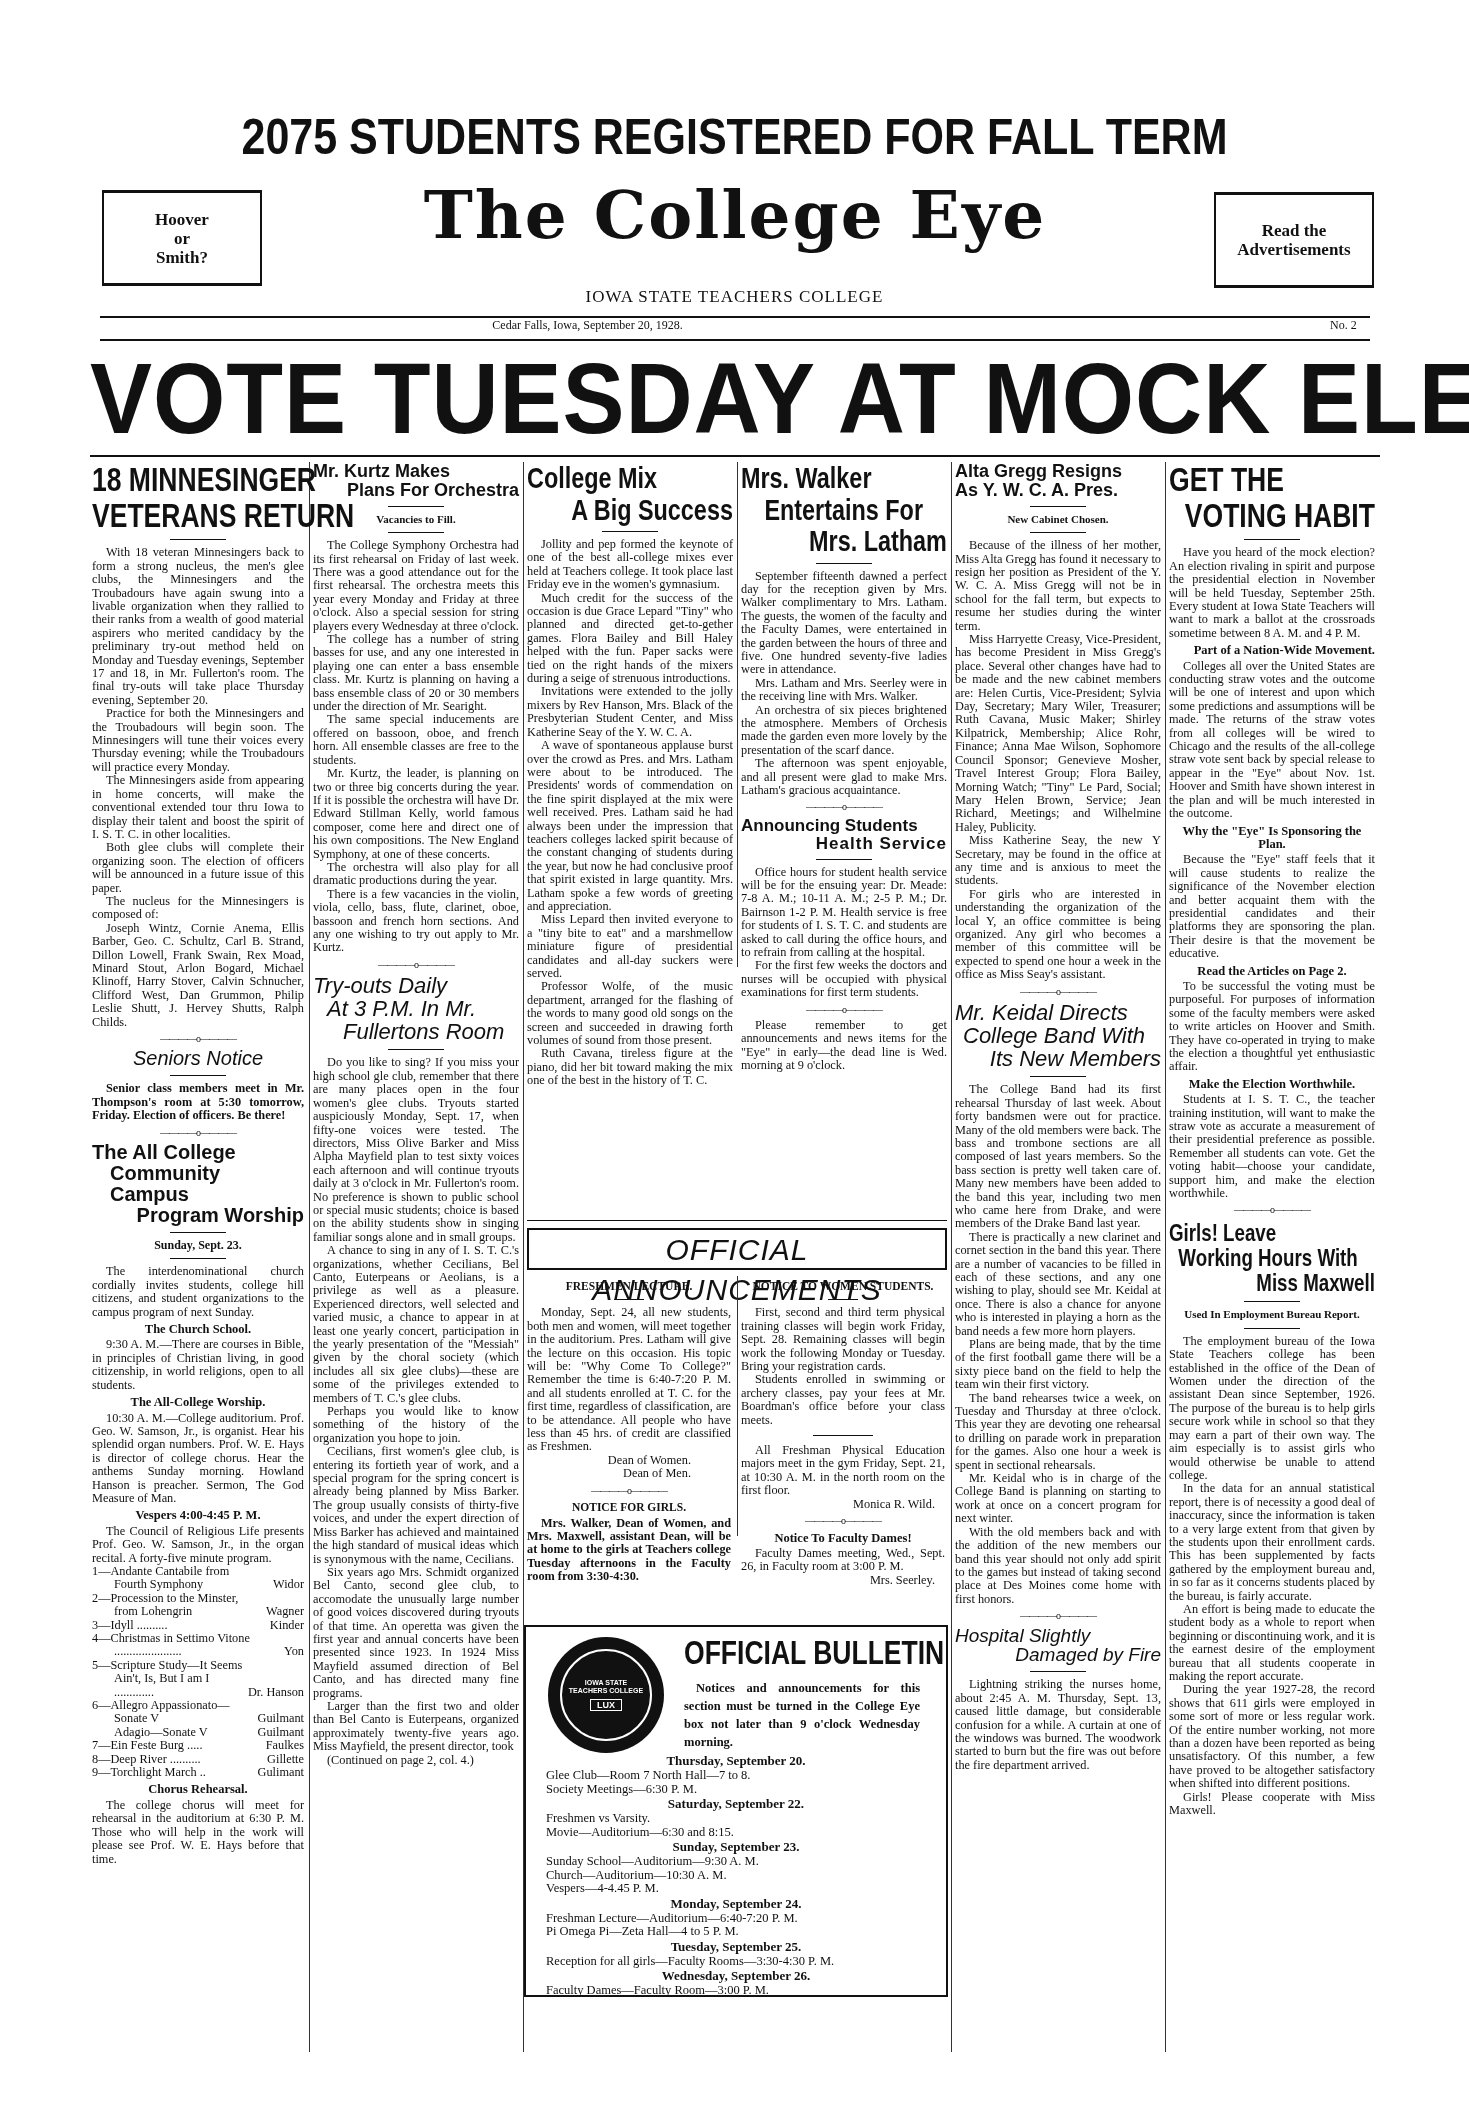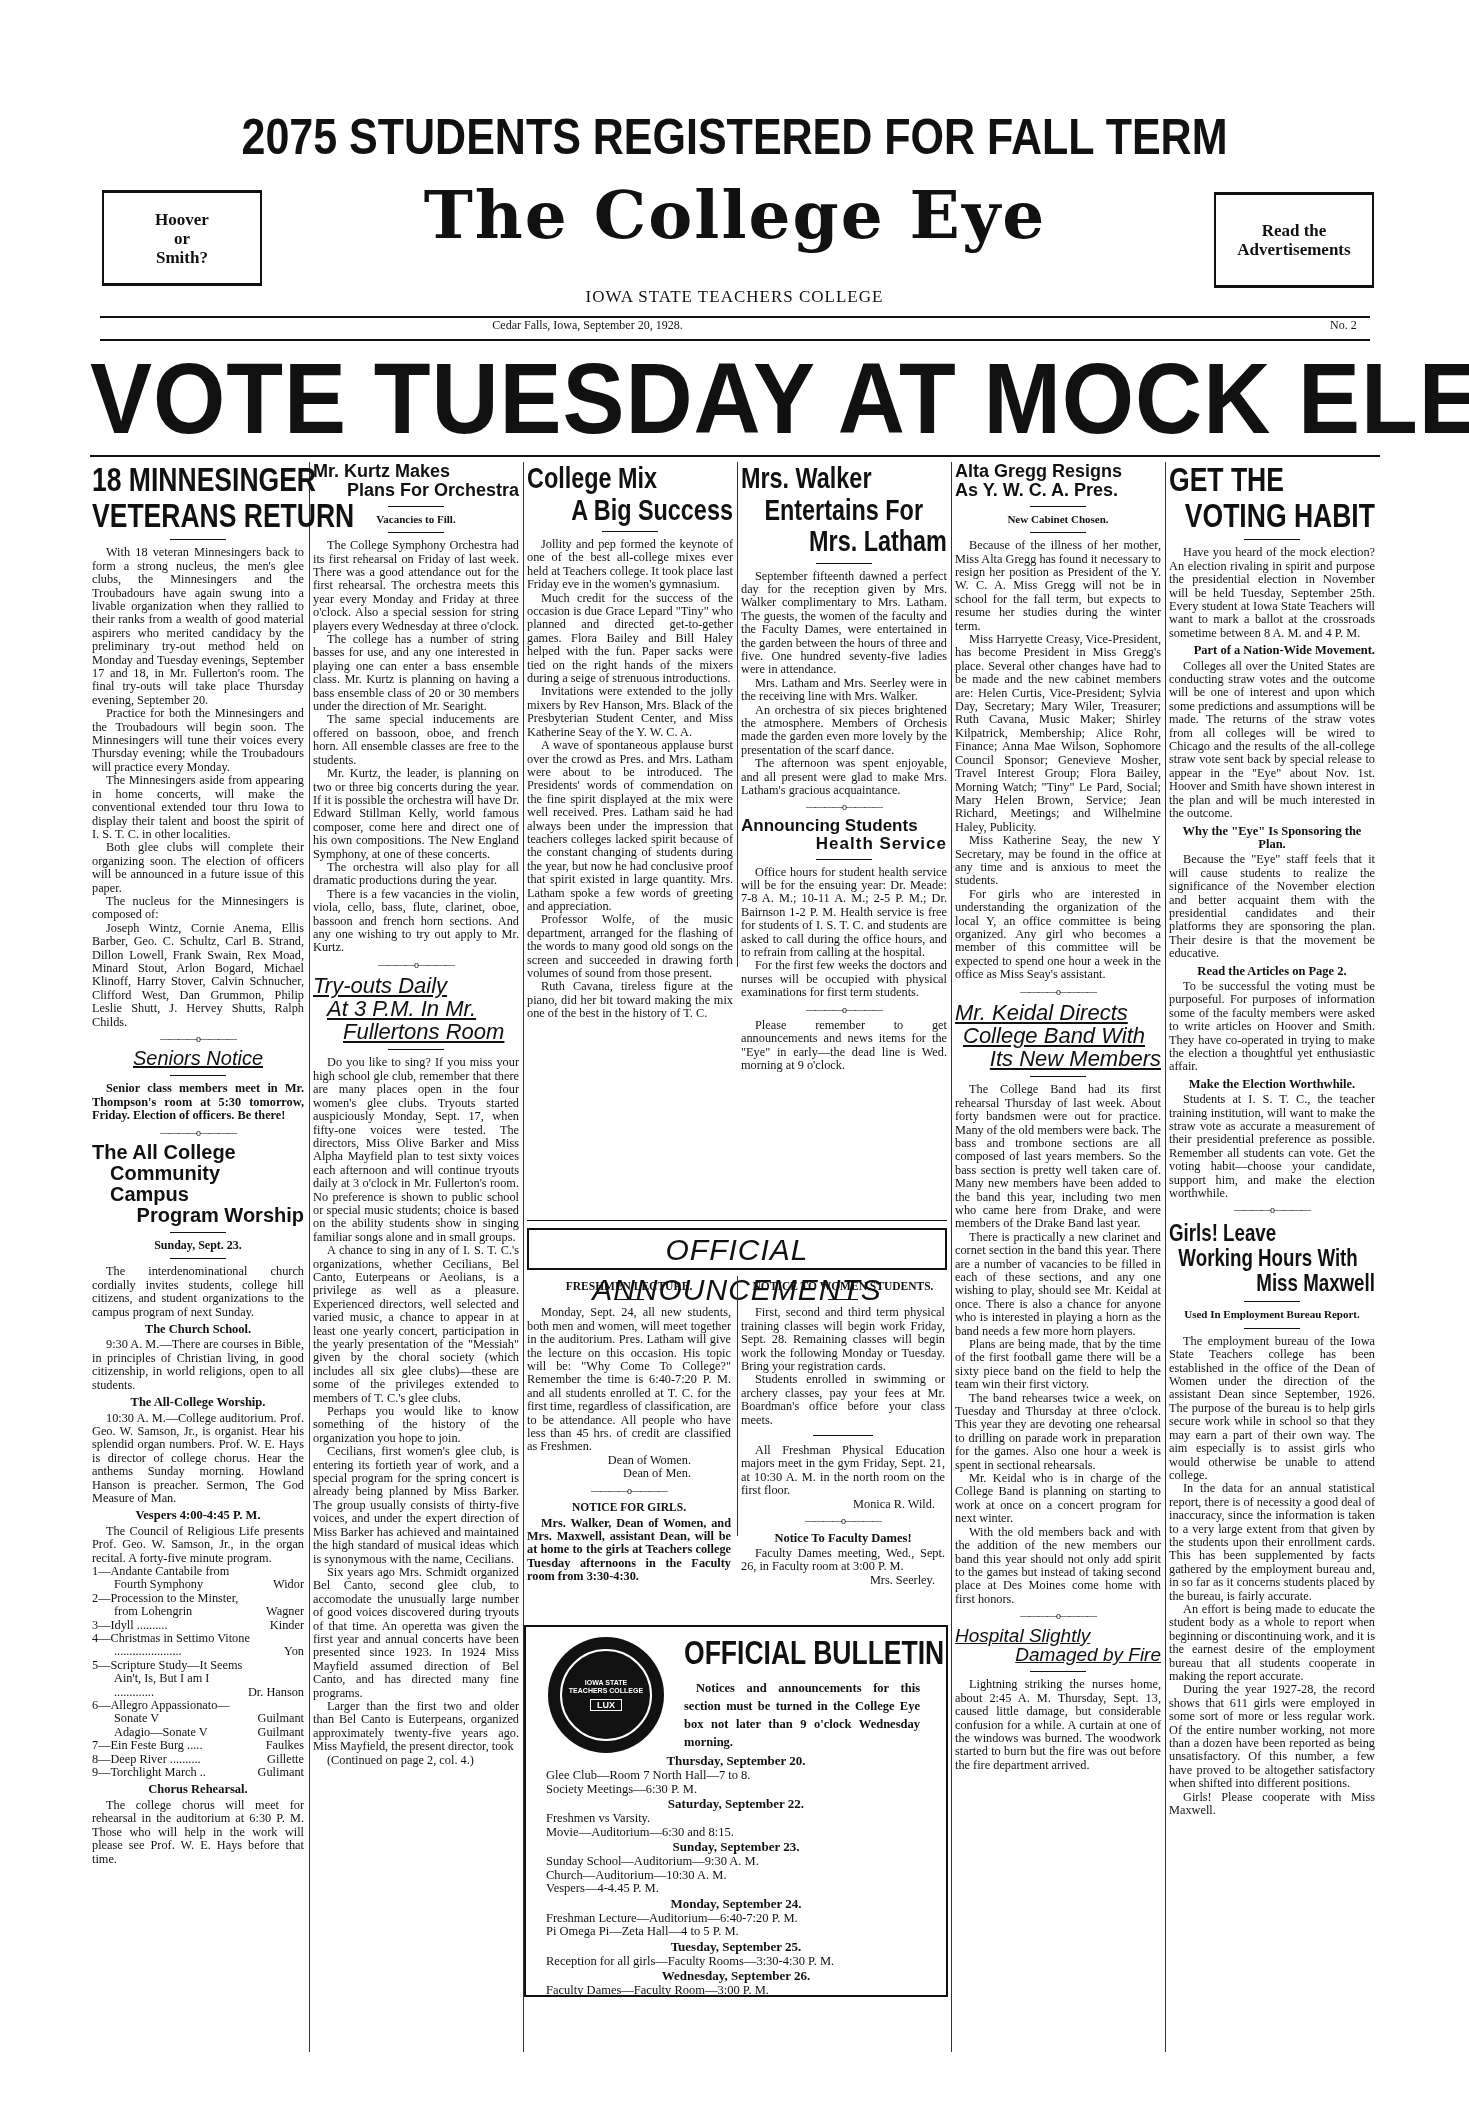--- a/index.html
+++ b/index.html
@@ -9,21 +9,21 @@
   .ear { border:2px solid #111; border-top-width:3px; border-bottom-width:3px; text-align:center; font-family:"Liberation Serif", serif; font-weight:bold; font-size:17px; line-height:19px; display:flex; align-items:center; justify-content:center; }
   .masthead { left:370px; top:176px; width:730px; text-align:center; font-family:"DejaVu Serif", serif; font-weight:bold; font-size:66px; letter-spacing:2px; }
   .subtitle { left:0; top:287px; width:1469px; text-align:center; font-family:"Liberation Serif", serif; font-size:17px; letter-spacing:1px; }
   .rule { background:#111; height:3px; }
   .dateline { top:318px; font-family:"Liberation Serif", serif; font-size:12px; }
   .main-headline { left:90px; top:348px; width:1380px; text-align:center; font-family:"Liberation Sans", sans-serif; font-weight:bold; font-size:100px; line-height:100px; transform:scaleX(0.93); transform-origin:left; white-space:nowrap; letter-spacing:1px; }
   .col { position:absolute; top:462px; font-family:"Liberation Serif", serif; font-size:12.3px; line-height:13.4px; text-align:justify; hyphens:manual; }
   .vline { position:absolute; width:1px; background:#333; top:462px; }
   .hed { font-family:"Liberation Sans", sans-serif; font-weight:bold; line-height:1.05; }
   .hed.cond { transform:scaleX(0.78); transform-origin:left; white-space:nowrap; }
-  .hed-it { font-family:"Liberation Sans", sans-serif; font-style:italic; font-weight:bold; line-height:1.05;text-decoration:underline; }
+  .hed-it { font-family:"Liberation Sans", sans-serif; font-style:italic; font-weight:bold; line-height:1.05; }
   .deck { text-align:center; font-weight:bold; font-size:12px; margin:6px 0; }
   .short-rule { width:56px; height:1px; background:#111; margin:6px auto; }
   .dash-o { text-align:center; font-size:10px; margin:3px 0; letter-spacing:-1px; }
   p { margin:0; text-indent:14px; }
   .subhead { text-align:center; font-weight:bold; font-size:12.5px; margin:4px 0 2px; }
   .bold { font-weight:bold; }
   .prog-row { display:flex; justify-content:space-between; text-indent:0; }
   .prog-indent { padding-left:22px; }
   .box { position:absolute; border:2px solid #111; }
   .ann-title { text-align:center; font-family:"Liberation Sans", sans-serif; font-style:italic; font-size:30px; letter-spacing:1px; line-height:40px; }
@@ -200,20 +200,21 @@
 <div class="col" style="left:527px;width:206px;">
   <div class="hed cond" style="font-size:30px;width:264px;">
     <div>College Mix</div>
     <div style="text-align:right;">A Big Success</div>
   </div>
   <div class="short-rule"></div>
   <p>Jollity and pep formed the keynote of one of the best all-college mixes ever held at Teachers college. It took place last Friday eve in the women's gymnasium.</p>
   <p>Much credit for the success of the occasion is due Grace Lepard "Tiny" who planned and directed get-to-gether games. Flora Bailey and Bill Haley helped with the fun. Paper sacks were tied on the right hands of the mixers during a seige of strenuous introductions.</p>
   <p>Invitations were extended to the jolly mixers by Rev Hanson, Mrs. Black of the Presbyterian Student Center, and Miss Katherine Seay of the Y. W. C. A.</p>
   <p>A wave of spontaneous applause burst over the crowd as Pres. and Mrs. Latham were about to be introduced. The Presidents' words of commendation on the fine spirit displayed at the mix were well received. Pres. Latham said he had always been under the impression that teachers colleges lacked spirit because of the constant changing of students during the year, but now he had conclusive proof that spirit existed in large quantity. Mrs. Latham spoke a few words of greeting and appreciation.</p>
+  <p>Miss Lepard then invited everyone to a "tiny bite to eat" and a marshmellow miniature figure of presidential candidates and all-day suckers were served.</p>
   <p>Professor Wolfe, of the music department, arranged for the flashing of the words to many good old songs on the screen and succeeded in drawing forth volumes of sound from those present.</p>
   <p>Ruth Cavana, tireless figure at the piano, did her bit toward making the mix one of the best in the history of T. C.</p>
 </div>
 
 <div class="col" style="left:741px;width:206px;">
   <div class="hed cond" style="font-size:30px;width:264px;">
     <div>Mrs. Walker</div>
     <div style="padding-left:30px;">Entertains For</div>
     <div style="text-align:right;">Mrs. Latham</div>
   </div>

